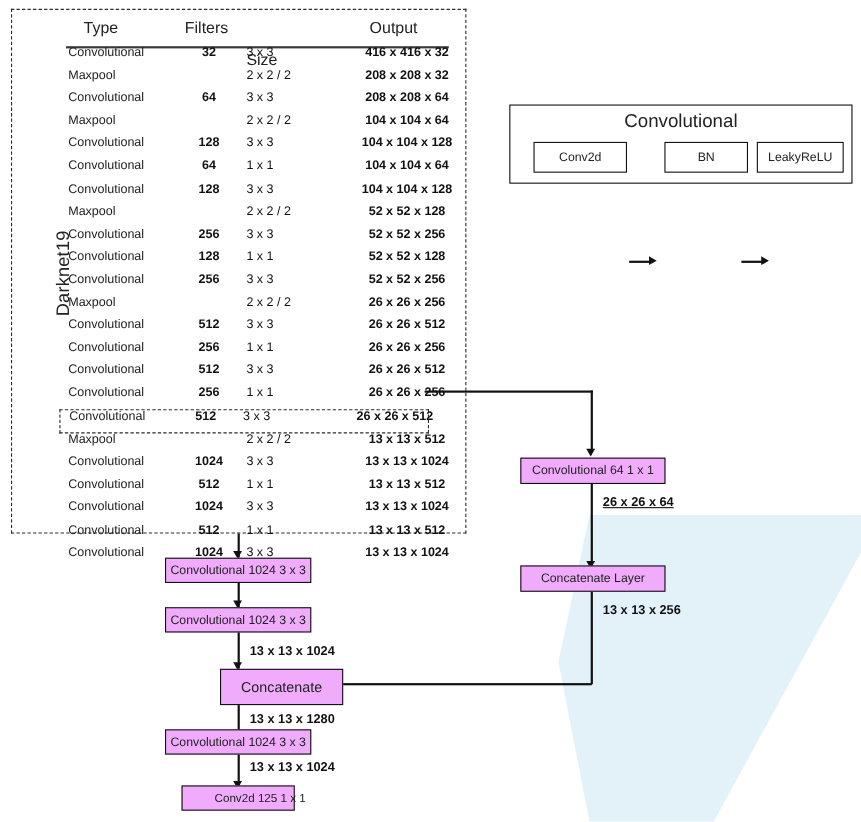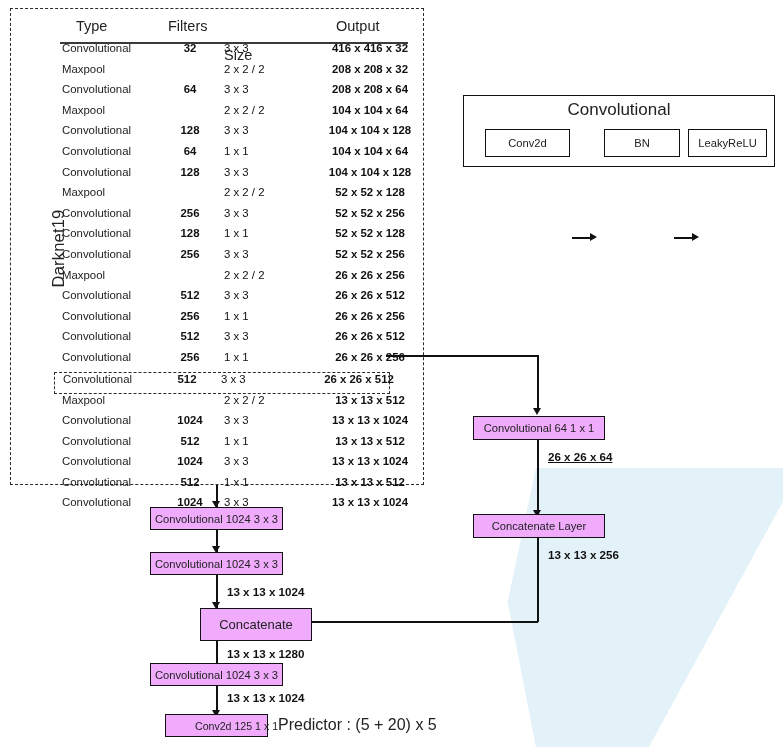--- a/index.html
+++ b/index.html
@@ -316,15 +316,14 @@
   <div class="edge-lbl" style="left:227px;top:647px;">13 x 13 x 1280</div>
 
   <div class="nbox" style="left:150px;top:663px;width:133px;height:23px;">Convolutional  1024  3 x 3</div>
 
   <div class="vline" style="left:216px;top:686px;height:30px;"></div>
   <div class="arrow-d" style="left:212px;top:710px;"></div>
   <div class="edge-lbl" style="left:227px;top:691px;">13 x 13 x 1024</div>
 
   <div class="nbox" style="left:165px;top:714px;width:103px;height:23px;font-size:10.6px;padding-left:40px;">Conv2d   125  1 x 1</div>
 
-  <div class="predictor" style="left:278px;top:716px;">Predictor :  (5 + 20) x 5</div>
 
 </div>
 
 </body></html>

